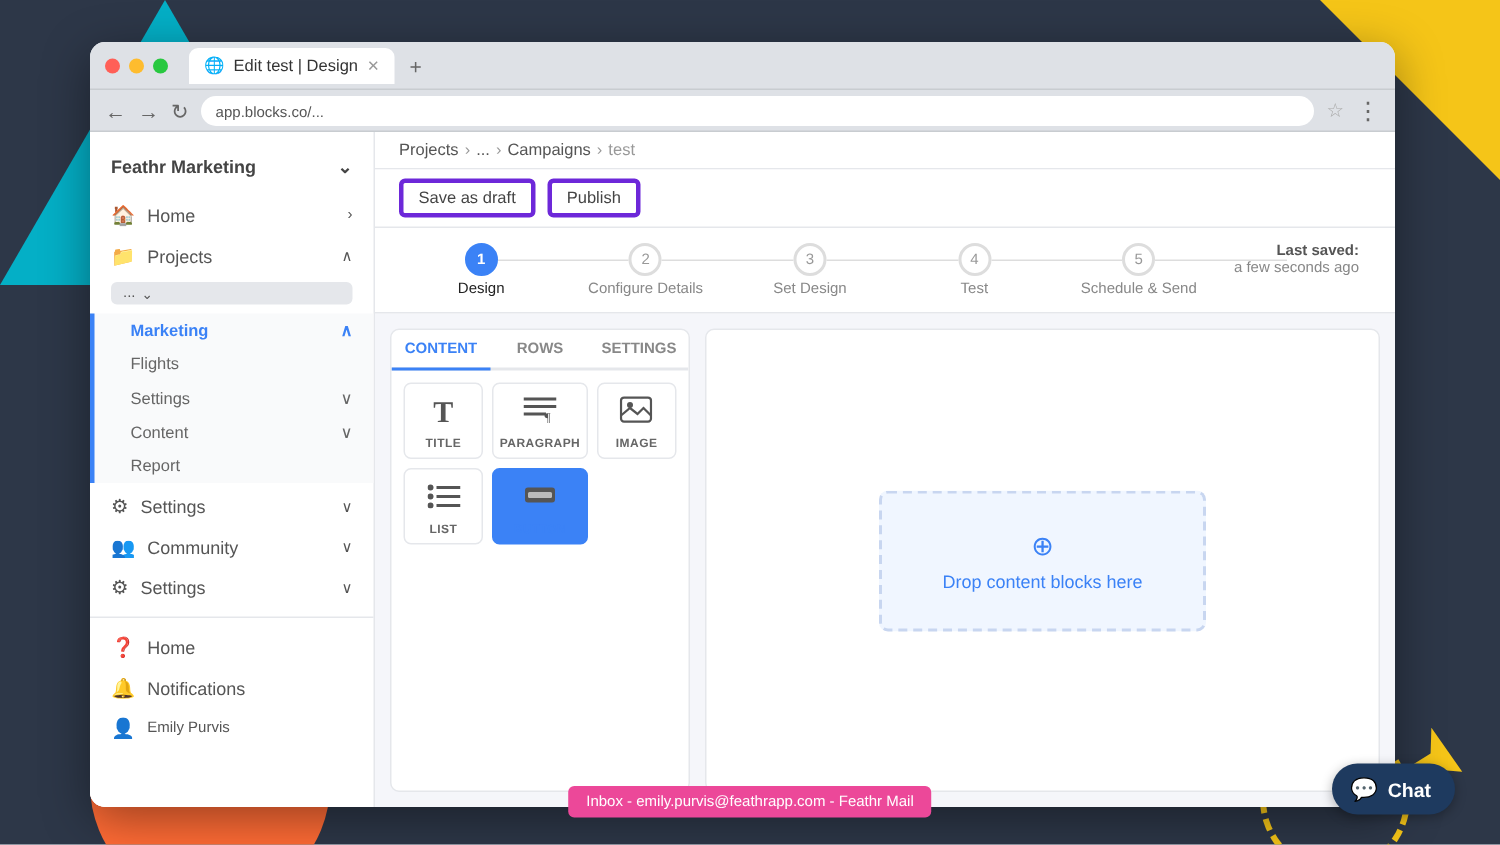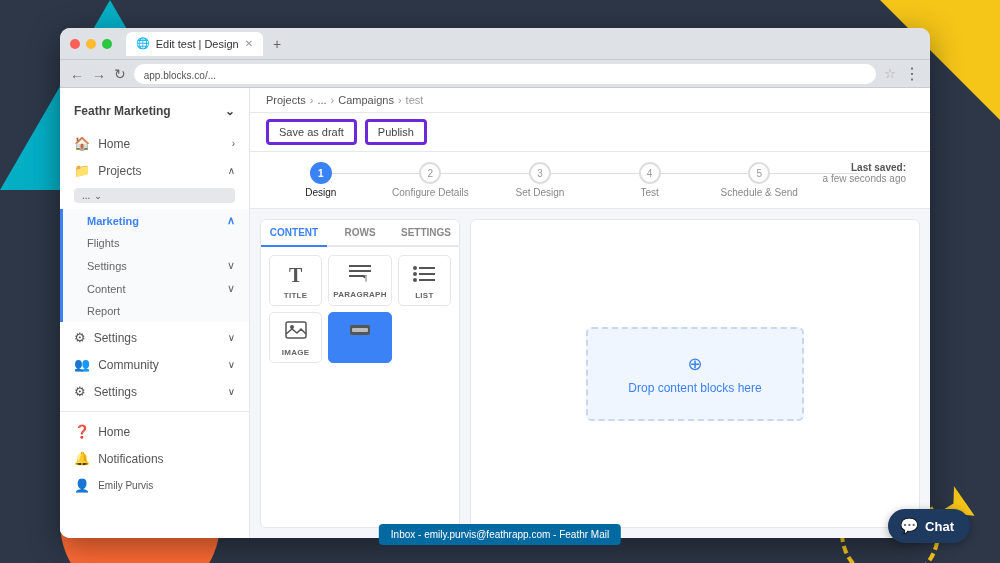--- a/index.html
+++ b/index.html
@@ -416,21 +416,21 @@
       box-shadow: 0 2px 8px rgba(0,0,0,0.3);
     }
     .chat-icon { font-size: 15px; }
 
     
     .toast {
       position: absolute;
       bottom: 18px;
       left: 50%;
       transform: translateX(-50%);
-      background: #0369a1;
+      background: #ec4899;
       color: #fff;
       font-size: 10px;
       padding: 5px 12px;
       border-radius: 4px;
       z-index: 10;
       white-space: nowrap;
     }
 
     .project-badge {
       background: #e5e7eb;
@@ -622,47 +622,47 @@
             <div class="block-item">
               <span class="block-icon" style="font-size:16px;">
                 <svg width="22" height="18" viewBox="0 0 22 18">
                   <rect x="0" y="1" width="22" height="2" fill="#555"></rect>
                   <rect x="0" y="6" width="22" height="2" fill="#555"></rect>
                   <rect x="0" y="11" width="15" height="2" fill="#555"></rect>
                   <text x="14" y="17" font-size="9" fill="#555" font-family="serif">¶</text>
                 </svg>
               </span>
               <span class="block-label">PARAGRAPH</span>
+            </div>
+
+            <div class="block-item">
+              <span class="block-icon">
+                <svg width="22" height="18" viewBox="0 0 22 18">
+                  <rect x="1" y="1" width="20" height="16" rx="2" fill="none" stroke="#555" stroke-width="1.5"></rect>
+                  <circle cx="7" cy="6" r="2" fill="#555"></circle>
+                  <polyline points="1,13 7,8 12,12 16,8 21,13" fill="none" stroke="#555" stroke-width="1.5"></polyline>
+                </svg>
+              </span>
+              <span class="block-label">IMAGE</span>
             </div>
 
             <div class="block-item">
               <span class="block-icon">
                 <svg width="22" height="18" viewBox="0 0 22 18">
                   <circle cx="2" cy="4" r="2" fill="#555"></circle>
                   <rect x="6" y="3" width="16" height="2" fill="#555"></rect>
                   <circle cx="2" cy="10" r="2" fill="#555"></circle>
                   <rect x="6" y="9" width="16" height="2" fill="#555"></rect>
                   <circle cx="2" cy="16" r="2" fill="#555"></circle>
                   <rect x="6" y="15" width="16" height="2" fill="#555"></rect>
                 </svg>
               </span>
               <span class="block-label">LIST</span>
             </div>
 
-            <div class="block-item">
-              <span class="block-icon">
-                <svg width="22" height="18" viewBox="0 0 22 18">
-                  <rect x="1" y="1" width="20" height="16" rx="2" fill="none" stroke="#555" stroke-width="1.5"></rect>
-                  <circle cx="7" cy="6" r="2" fill="#555"></circle>
-                  <polyline points="1,13 7,8 12,12 16,8 21,13" fill="none" stroke="#555" stroke-width="1.5"></polyline>
-                </svg>
-              </span>
-              <span class="block-label">IMAGE</span>
-            </div>
-
             <div class="block-item" style="background:#3b82f6; border-color:#3b82f6;">
               <span class="block-icon">
                 <svg width="22" height="18" viewBox="0 0 22 18">
                   <rect x="1" y="4" width="20" height="10" rx="2" fill="#555"></rect>
                   <rect x="3" y="7" width="16" height="4" rx="1" fill="#fff" opacity="0.6"></rect>
                 </svg>
               </span>
               <span class="block-label" style="color:#3b82f6;">BUTTON</span>
             </div>
 

